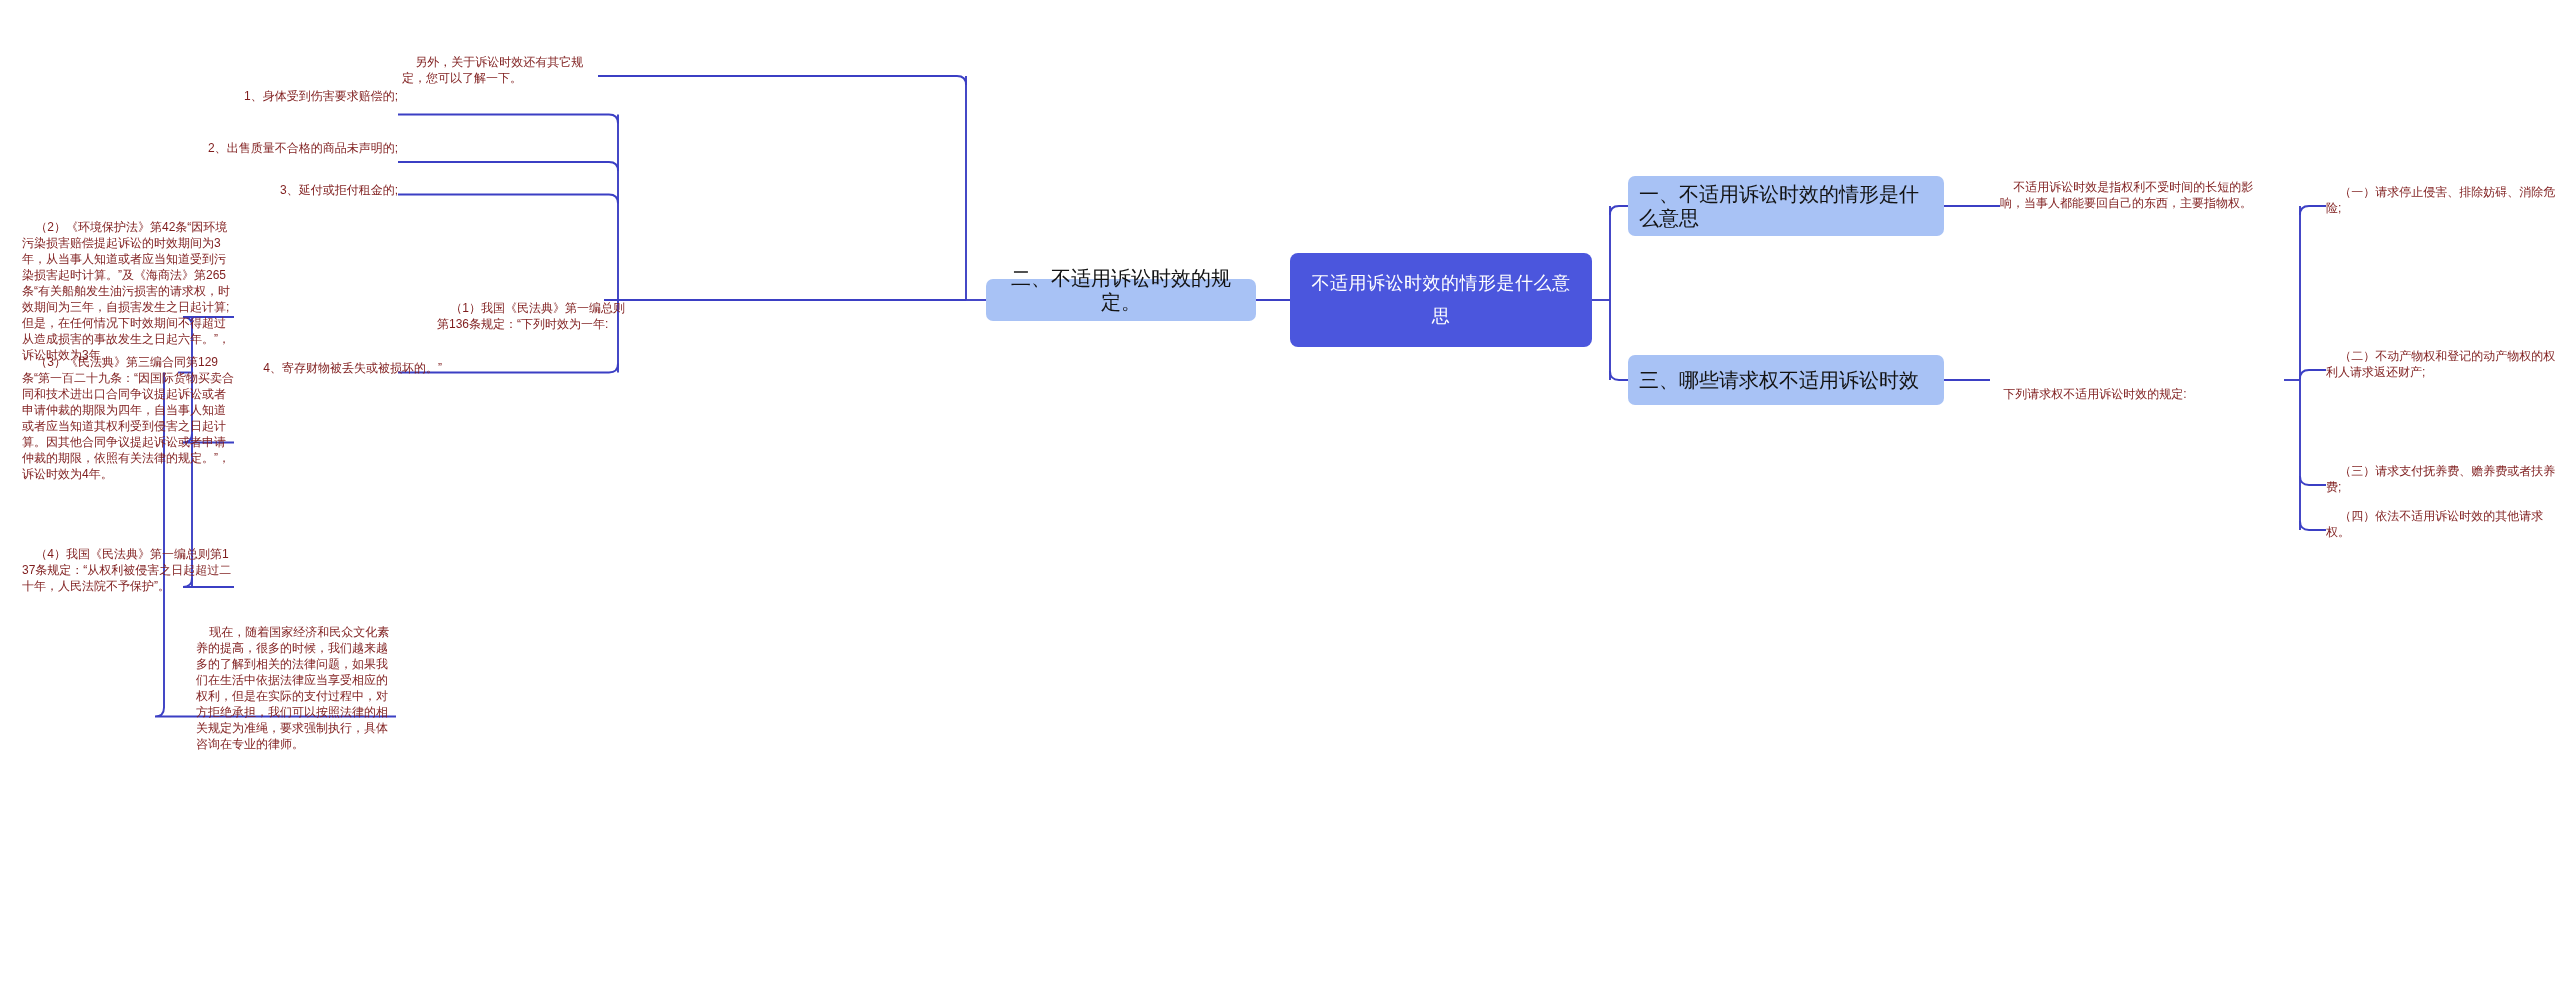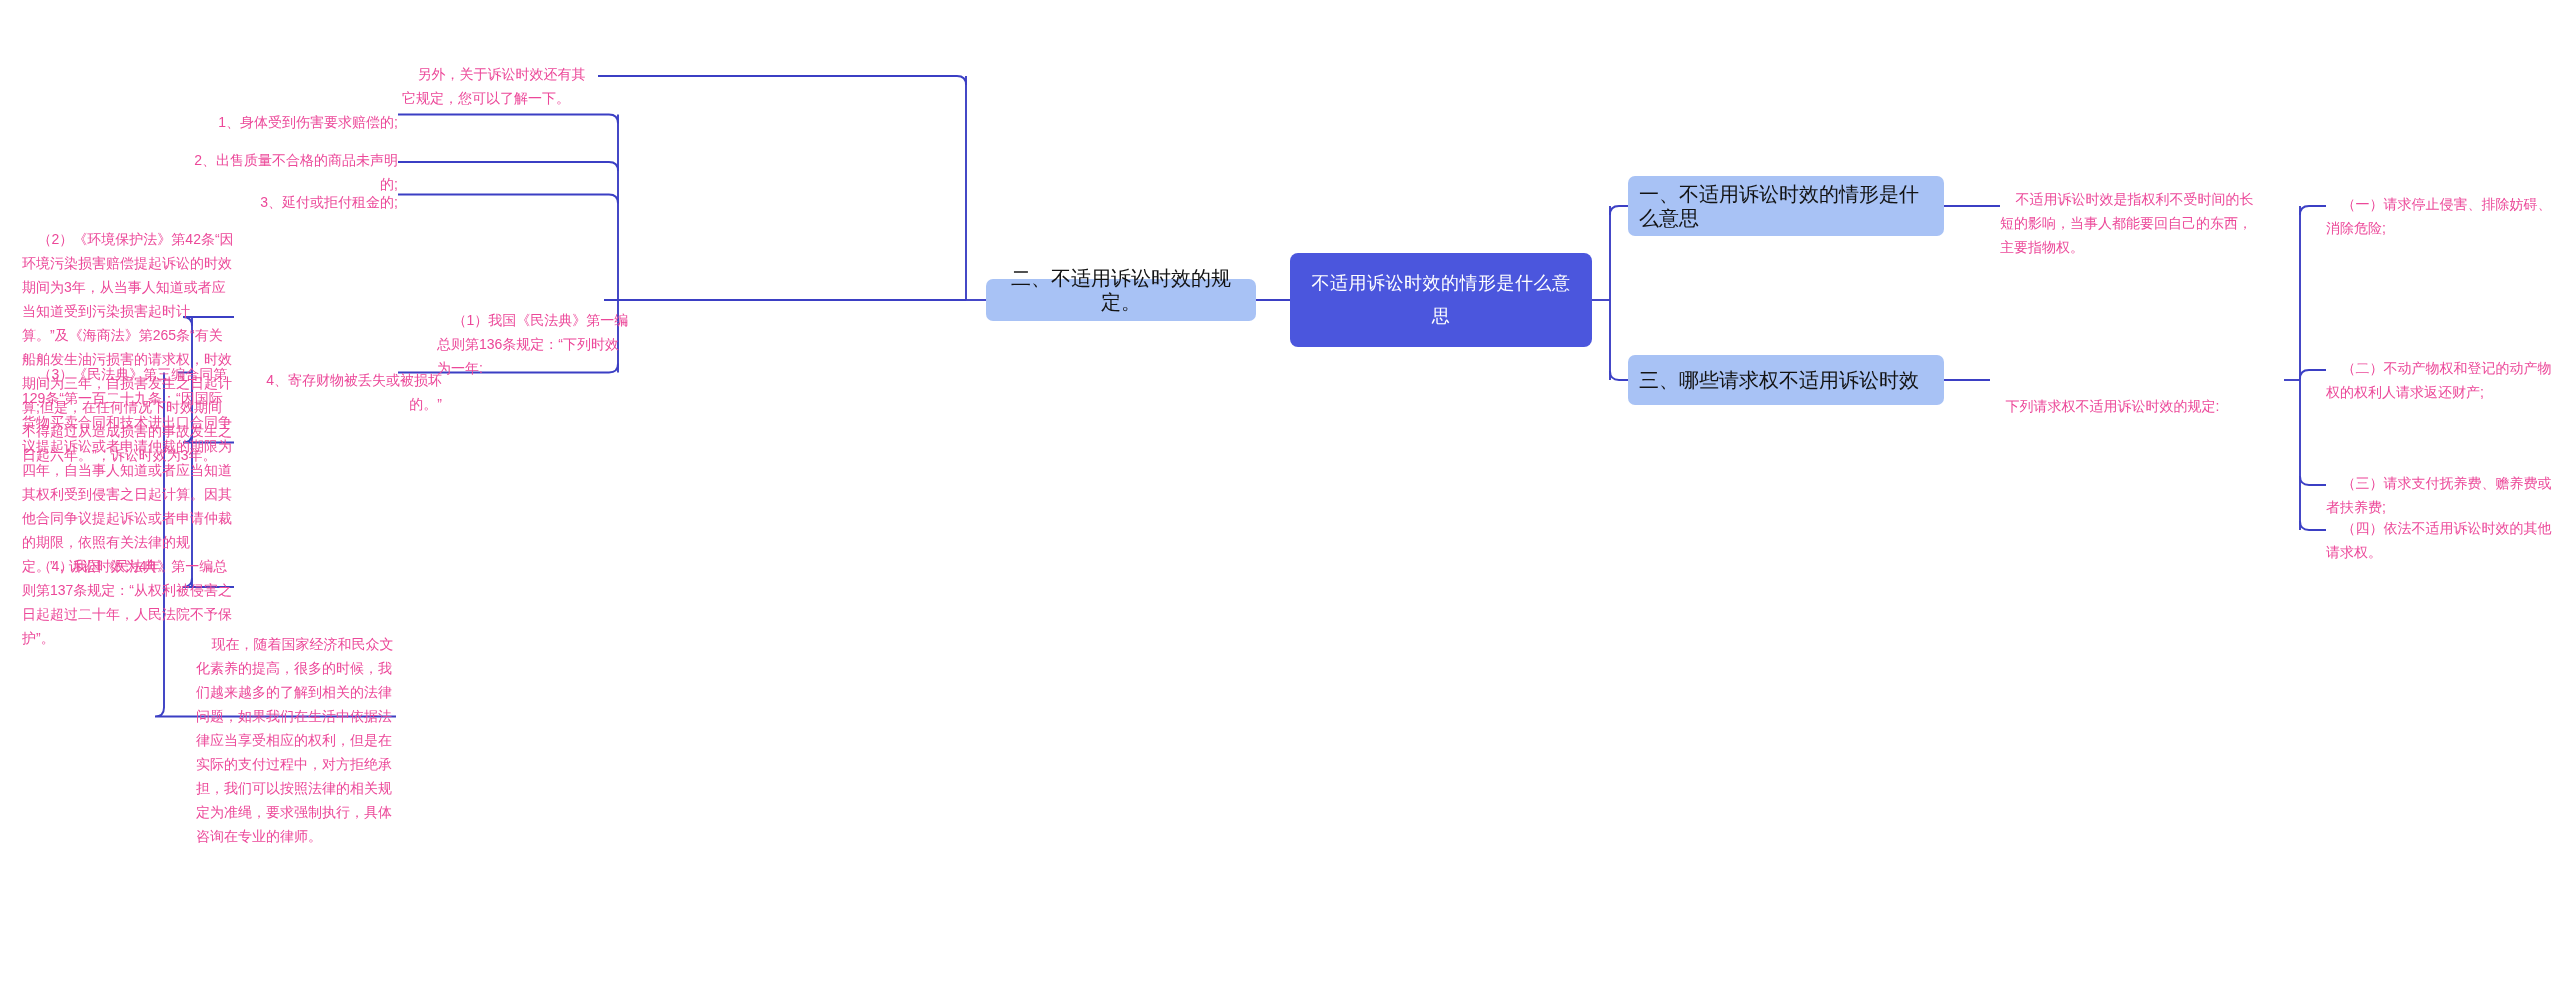--- a/index.html
+++ b/index.html
@@ -10,23 +10,23 @@
     overflow:hidden;
     position:relative;
     color:#1b1b1b;
   }
   #canvas{position:absolute;inset:0;}
   svg.links{position:absolute;left:0;top:0;width:2560px;height:995px;pointer-events:none;}
   .node{position:absolute;box-sizing:border-box;}
 
   
   .txt{
-    font-size:14px;
-    line-height:24px;
-    color:#ec4899;
+    font-size:12px;
+    line-height:16px;
+    color:#7f1d1d;
     white-space:pre-wrap;
     word-break:break-all;
   }
   .txt.right{text-align:right;}
   .txt.left{text-align:left;}
 
   
   .root{
     background:#4b56dd;
     color:#ffffff;
@@ -129,21 +129,21 @@
   </div>
 
   <div class="node pill two" style="left:986px;top:279px;width:270px;height:42px;align-items:flex-end;">
     <span>二、不适用诉讼时效的规定。</span>
   </div>
 
   <div class="node txt left" style="left:402px;top:38px;width:196px;">
     <span>另外，关于诉讼时效还有其它规定，您可以了解一下。</span>
   </div>
 
-  <div class="node txt right" style="left:178px;top:86px;width:220px;">
+  <div class="node txt right" style="left:178px;top:72px;width:220px;">
     <span>1、身体受到伤害要求赔偿的;</span>
   </div>
   <div class="node txt right" style="left:178px;top:124px;width:220px;">
     <span>2、出售质量不合格的商品未声明的;</span>
   </div>
   <div class="node txt right" style="left:178px;top:166px;width:220px;">
     <span>3、延付或拒付租金的;</span>
   </div>
   <div class="node txt right" style="left:178px;top:344px;width:220px;margin-left:44px;">
     <span>4、寄存财物被丢失或被损坏的。”</span>

